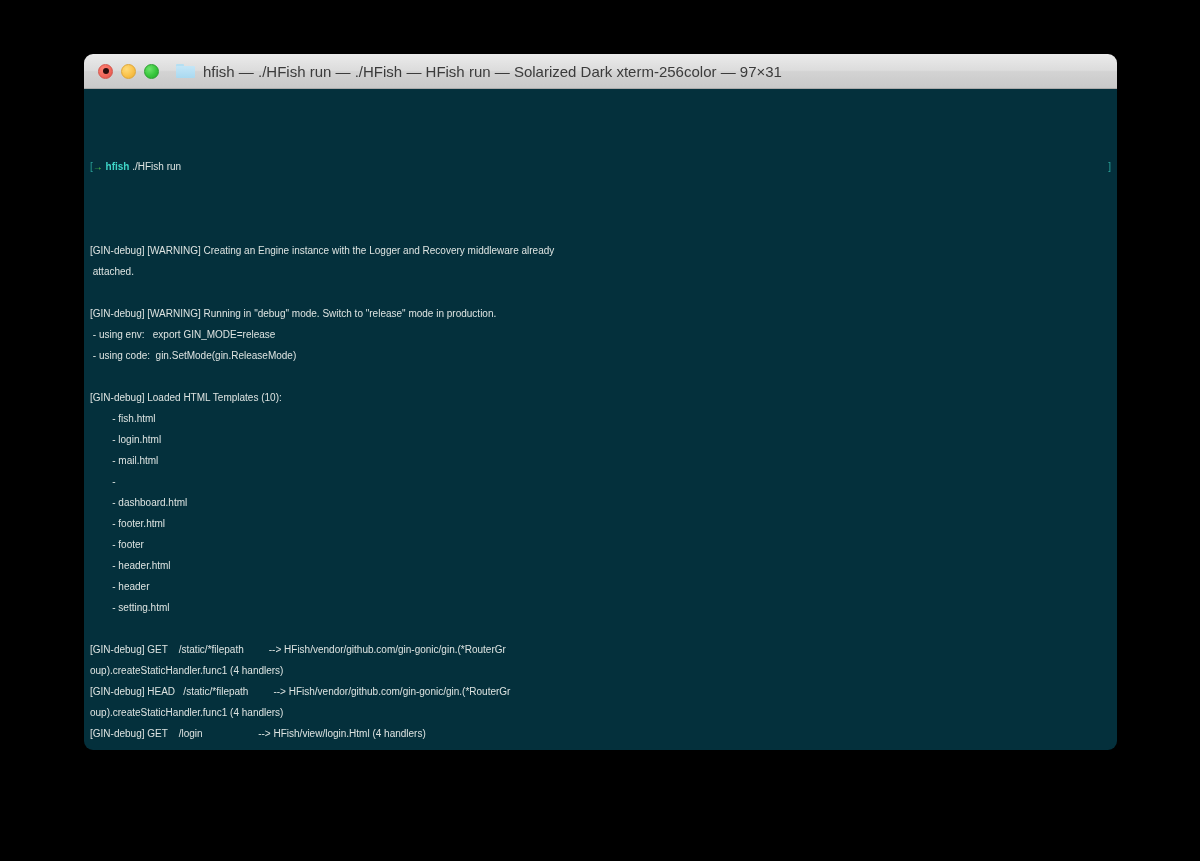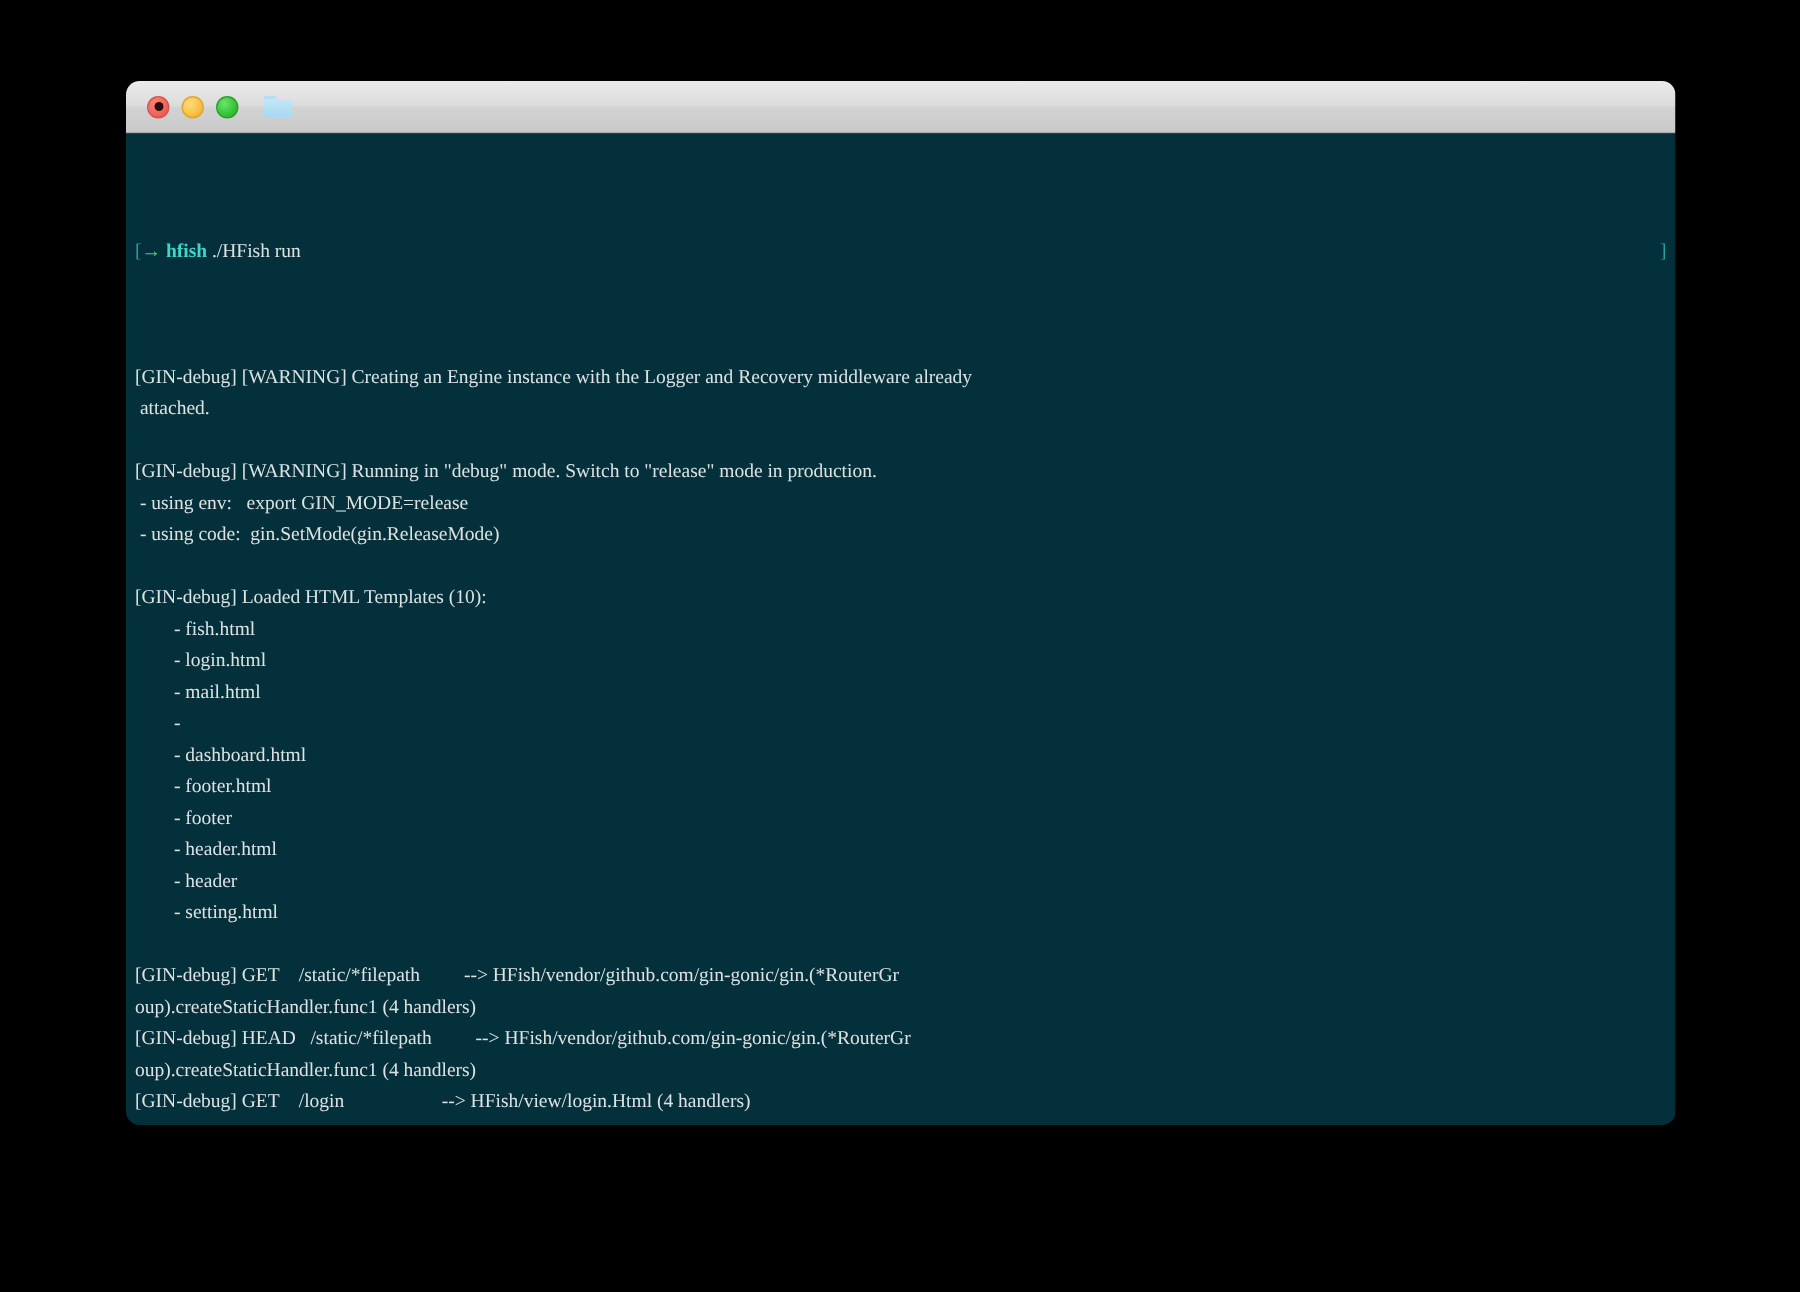--- a/index.html
+++ b/index.html
@@ -114,22 +114,22 @@
   #terminal-body {
     background: #04303c;
     height: 662px;
     padding: 4px 0 0 0;
     box-sizing: border-box;
     overflow: hidden;
     position: relative;
   }
 
   #terminal-text {
-    font-family: Liberation Serif, serif;
-    font-size: 13px;
+    font-family: Liberation Sans, sans-serif;
+    font-size: 10px;
     line-height: 21px;
     color: #dde3e1;
     white-space: pre;
     padding: 0 6px 0 6px;
     letter-spacing: 0px;
   }
 
   .line {
     height: 21px;
     white-space: pre;
@@ -164,20 +164,21 @@
     <div id="titlebar">
       <div class="traffic-lights">
         <span class="tl tl-close"></span>
         <span class="tl tl-min"></span>
         <span class="tl tl-max"></span>
       </div>
       <span id="folder-icon">
         <span class="tab"></span>
         <span class="body"></span>
       </span>
+      <span id="window-title">hfish — ./HFish run — ./HFish — HFish run — Solarized Dark xterm-256color — 97×31</span>
     </div>
 
     <div id="terminal-body">
       <div id="terminal-text">
 
         <div id="prompt-line"><span class="c-cyan">[</span><span class="c-green">→</span><span class="c-fg"> </span><span class="c-cyanb">hfish</span><span class="c-fg"> </span><span class="c-fg">./HFish run</span><span id="prompt-right">]</span></div>
 
         <div id="output-lines"><div class="line">[GIN-debug] [WARNING] Creating an Engine instance with the Logger and Recovery middleware already</div><div class="line"> attached.</div><div class="line blank">&nbsp;</div><div class="line">[GIN-debug] [WARNING] Running in "debug" mode. Switch to "release" mode in production.</div><div class="line"> - using env:   export GIN_MODE=release</div><div class="line"> - using code:  gin.SetMode(gin.ReleaseMode)</div><div class="line blank">&nbsp;</div><div class="line">[GIN-debug] Loaded HTML Templates (10):</div><div class="line">        - fish.html</div><div class="line">        - login.html</div><div class="line">        - mail.html</div><div class="line">        - </div><div class="line">        - dashboard.html</div><div class="line">        - footer.html</div><div class="line">        - footer</div><div class="line">        - header.html</div><div class="line">        - header</div><div class="line">        - setting.html</div><div class="line blank">&nbsp;</div><div class="line">[GIN-debug] GET    /static/*filepath         --&gt; HFish/vendor/github.com/gin-gonic/gin.(*RouterGr</div><div class="line">oup).createStaticHandler.func1 (4 handlers)</div><div class="line">[GIN-debug] HEAD   /static/*filepath         --&gt; HFish/vendor/github.com/gin-gonic/gin.(*RouterGr</div><div class="line">oup).createStaticHandler.func1 (4 handlers)</div><div class="line">[GIN-debug] GET    /login                    --&gt; HFish/view/login.Html (4 handlers)</div><div class="line">[GIN-debug] POST   /login                    --&gt; HFish/view/login.Login (4 handlers)</div></div>
 
       </div>

